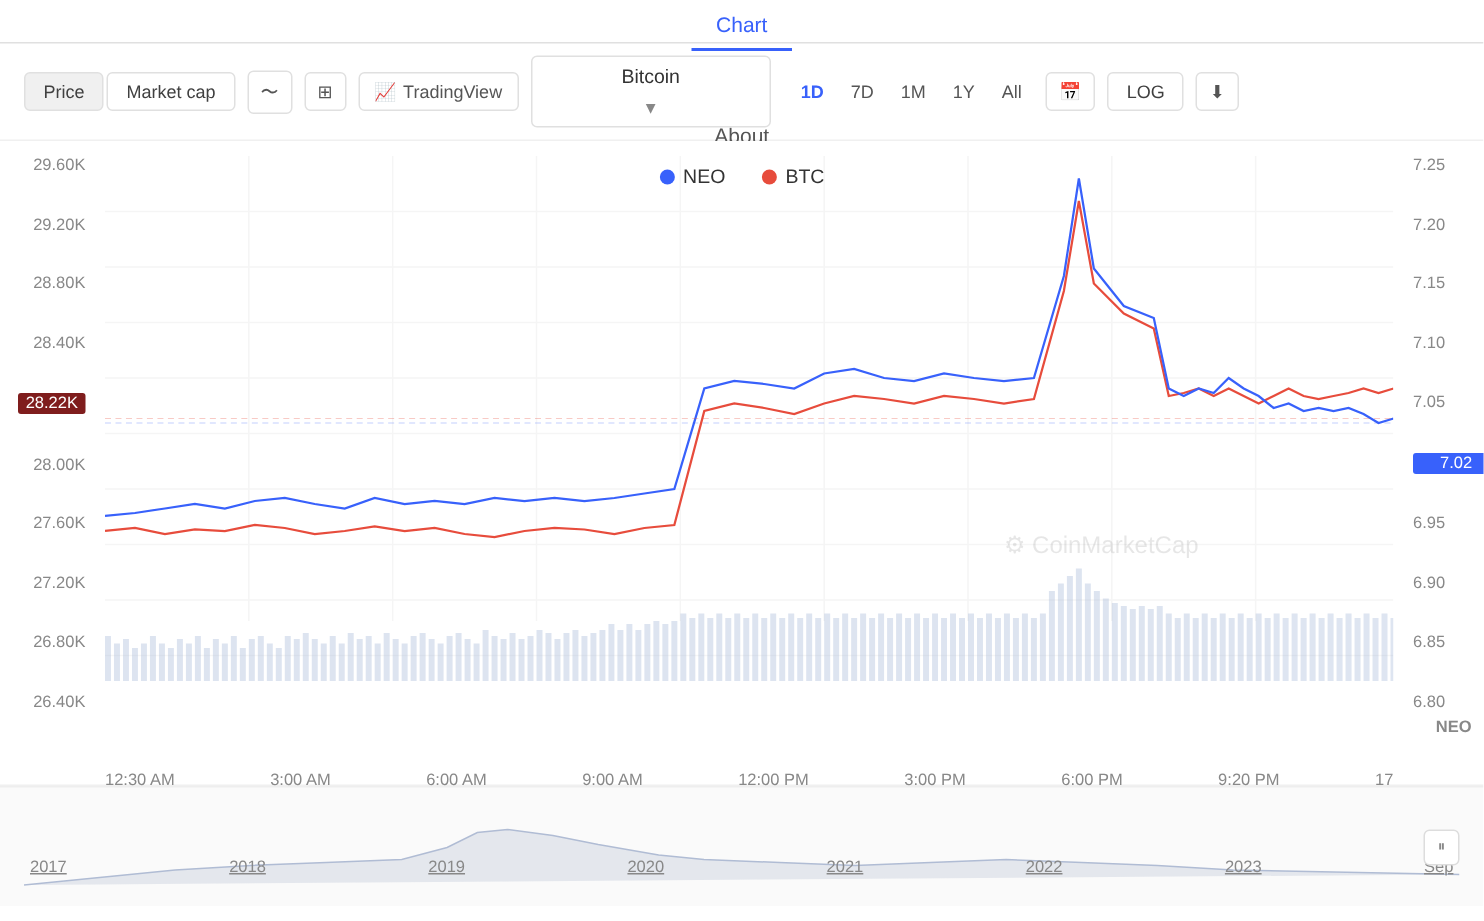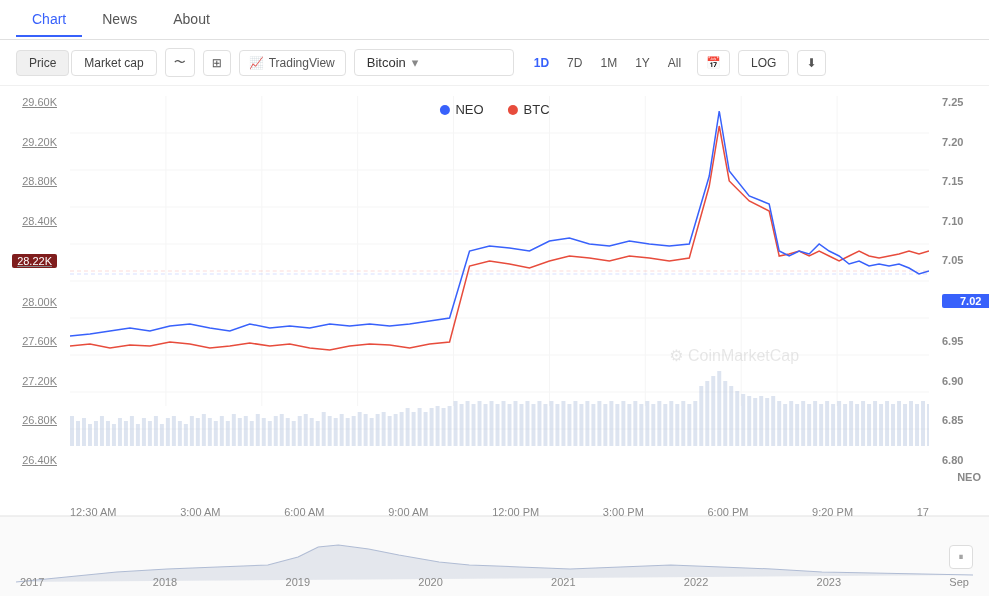--- a/index.html
+++ b/index.html
@@ -3,22 +3,23 @@
   <meta charset="utf-8">
   <style>
     * { box-sizing: border-box; margin: 0; padding: 0; }
     body { font-family: -apple-system, BlinkMacSystemFont, 'Segoe UI', sans-serif; background: #fff; color: #333; font-size: 13px; }
 
     .nav-bar {
       display: flex;
       align-items: center;
       padding: 0 16px;
       border-bottom: 1px solid #e0e0e0;
-      height: 40px;
+      height: 29px;
       gap: 4px;
+      flex-direction: column;
     }
     .nav-tab {
       padding: 8px 16px;
       cursor: pointer;
       font-size: 14px;
       color: #555;
       border-bottom: 2px solid transparent;
       margin-bottom: -1px;
     }
     .nav-tab.active {
@@ -79,20 +80,21 @@
       align-items: center;
       gap: 6px;
       padding: 5px 12px;
       border: 1px solid #e0e0e0;
       border-radius: 4px;
       background: #fff;
       cursor: pointer;
       font-size: 13px;
       color: #333;
       min-width: 160px;
+      flex-direction: column;
     }
     .coin-select .chevron { color: #888; }
     .time-btns {
       display: flex;
       gap: 2px;
       margin-left: 4px;
       align-items: center;
     }
     .time-btn {
       padding: 5px 8px;
@@ -143,21 +145,20 @@
       top: 10px;
       width: 65px;
       height: 370px;
       display: flex;
       flex-direction: column;
       justify-content: space-between;
       align-items: flex-end;
       padding-right: 8px;
       font-size: 11px;
       color: #888;
-      text-decoration: underline;
     }
     .y-axis-left .price-label-highlight {
       background: #7f1d1d;
       color: #fff;
       padding: 1px 5px;
       border-radius: 2px;
       font-size: 11px;
     }
 
     .y-axis-right {
@@ -166,21 +167,20 @@
       top: 10px;
       width: 55px;
       height: 370px;
       display: flex;
       flex-direction: column;
       justify-content: space-between;
       align-items: flex-start;
       padding-left: 8px;
       font-size: 11px;
       color: #888;
-      font-weight: bold;
     }
 
     .x-axis {
       position: absolute;
       bottom: 0;
       left: 70px;
       right: 60px;
       display: flex;
       justify-content: space-between;
       font-size: 11px;
@@ -225,28 +225,29 @@
       display: flex;
       align-items: center;
       padding: 0 16px;
     }
     .mini-chart svg {
       width: 100%;
       height: 60px;
     }
     .mini-chart-years {
       position: absolute;
-      bottom: 8px;
+      bottom: 20px;
       left: 0;
       right: 0;
       display: flex;
       justify-content: space-between;
       padding: 0 20px;
       font-size: 11px;
       color: #888;
+      text-decoration: underline;
     }
     .pause-btn {
       position: absolute;
       right: 16px;
       top: 50%;
       transform: translateY(-50%);
       width: 24px;
       height: 24px;
       border: 1px solid #ddd;
       border-radius: 4px;

